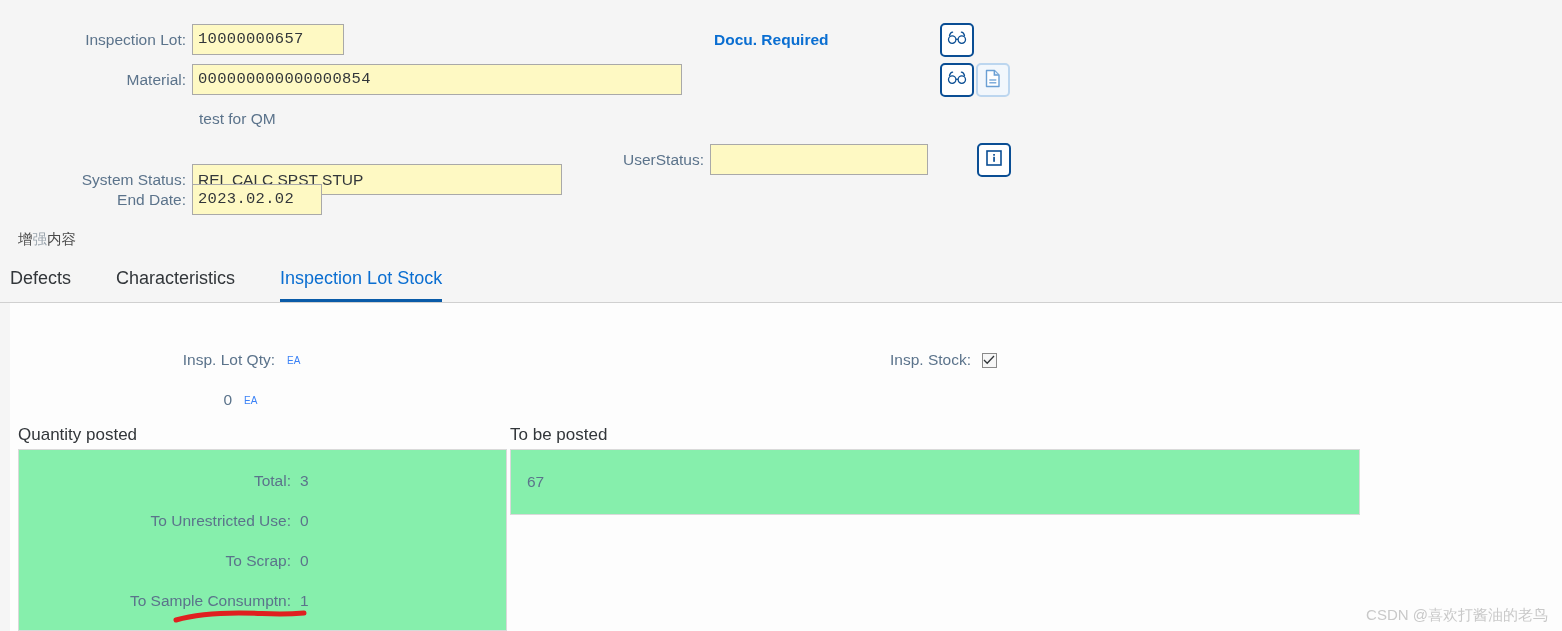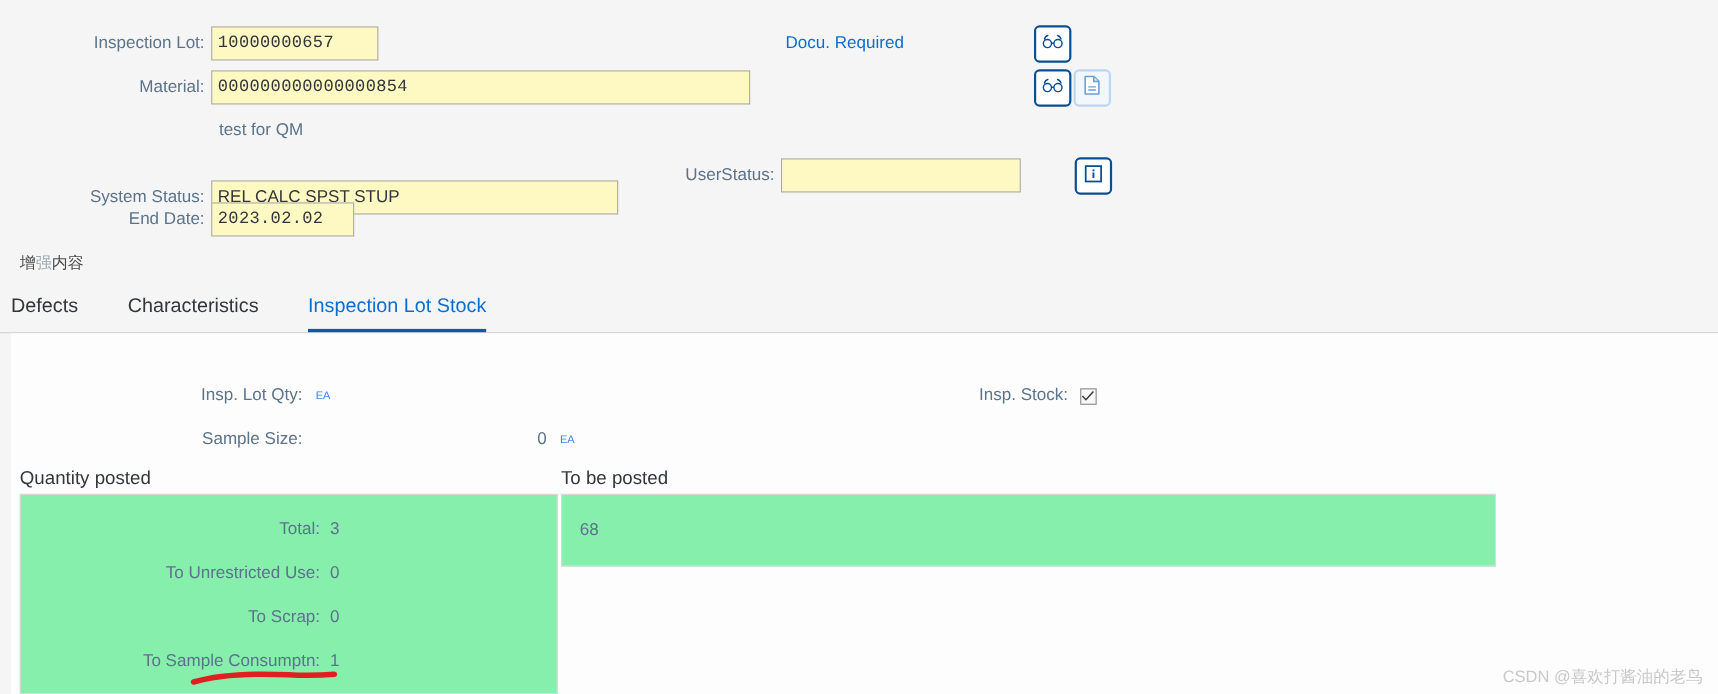--- a/index.html
+++ b/index.html
@@ -46,20 +46,21 @@
   .plaintext {
     font-size: 15.5px;
     color: #5b738b;
     white-space: nowrap;
   }
   .linktext {
     font-size: 15.5px;
     color: #0a6ed1;
     white-space: nowrap;
     cursor: pointer;
+    font-weight: bold;
   }
 
   
   .ibtn {
     width: 34px; height: 34px;
     border: 2px solid #0a4e94;
     border-radius: 5px;
     background: #ffffff;
     display: flex; align-items: center; justify-content: center;
     cursor: pointer;
@@ -281,21 +282,20 @@
       <div class="chk">
         <span>
           <svg width="12" height="10" viewBox="0 0 12 10">
             <path d="M1 5 L4.2 8.3 L11 1" stroke="#32363a" stroke-width="1.3" fill="none"></path>
           </svg>
         </span>
       </div>
     </div>
 
     <div class="qtyrow" style="left:0px; top:88px; width:520px;">
-      <div class="qlabel" style="width:265px;">Sample Size:</div>
       <div class="qval" style="width:222px;">0</div>
       <div class="qunit" style="padding-left:12px;">EA</div>
     </div>
 
     <div class="grouptitle" style="left:8px; top:122px;">Quantity posted</div>
     <div class="groupbox" style="left:8px; top:146px; width:489px; height:182px;">
       <div class="qtyrow" style="left:0px; top:22px; width:460px;">
         <div class="qlabel" style="width:272px;">Total:</div>
         <div class="qval" style="width:14px; padding-left:9px; text-align:left;">3</div>
       </div>
@@ -308,21 +308,21 @@
         <div class="qval" style="width:14px; padding-left:9px; text-align:left;">0</div>
       </div>
       <div class="qtyrow" style="left:0px; top:142px; width:460px;">
         <div class="qlabel" style="width:272px;">To Sample Consumptn:</div>
         <div class="qval" style="width:14px; padding-left:9px; text-align:left;">1</div>
       </div>
     </div>
 
     <div class="grouptitle" style="left:500px; top:122px;">To be posted</div>
     <div class="groupbox" style="left:500px; top:146px; width:850px; height:66px;">
-      <div class="tbpval" style="left:16px; top:23px;">68</div>
+      <div class="tbpval" style="left:16px; top:23px;">67</div>
     </div>
   </div>
 
   <div class="annot">
     <svg width="150" height="24" viewBox="0 0 150 24">
       <path d="M6 18 C30 11, 60 10, 92 11.5 C110 12.4, 122 12, 134 11" stroke="#e02020" stroke-width="5" fill="none" stroke-linecap="round"></path>
     </svg>
   </div>
 
   <div class="wm">CSDN @喜欢打酱油的老鸟</div>

